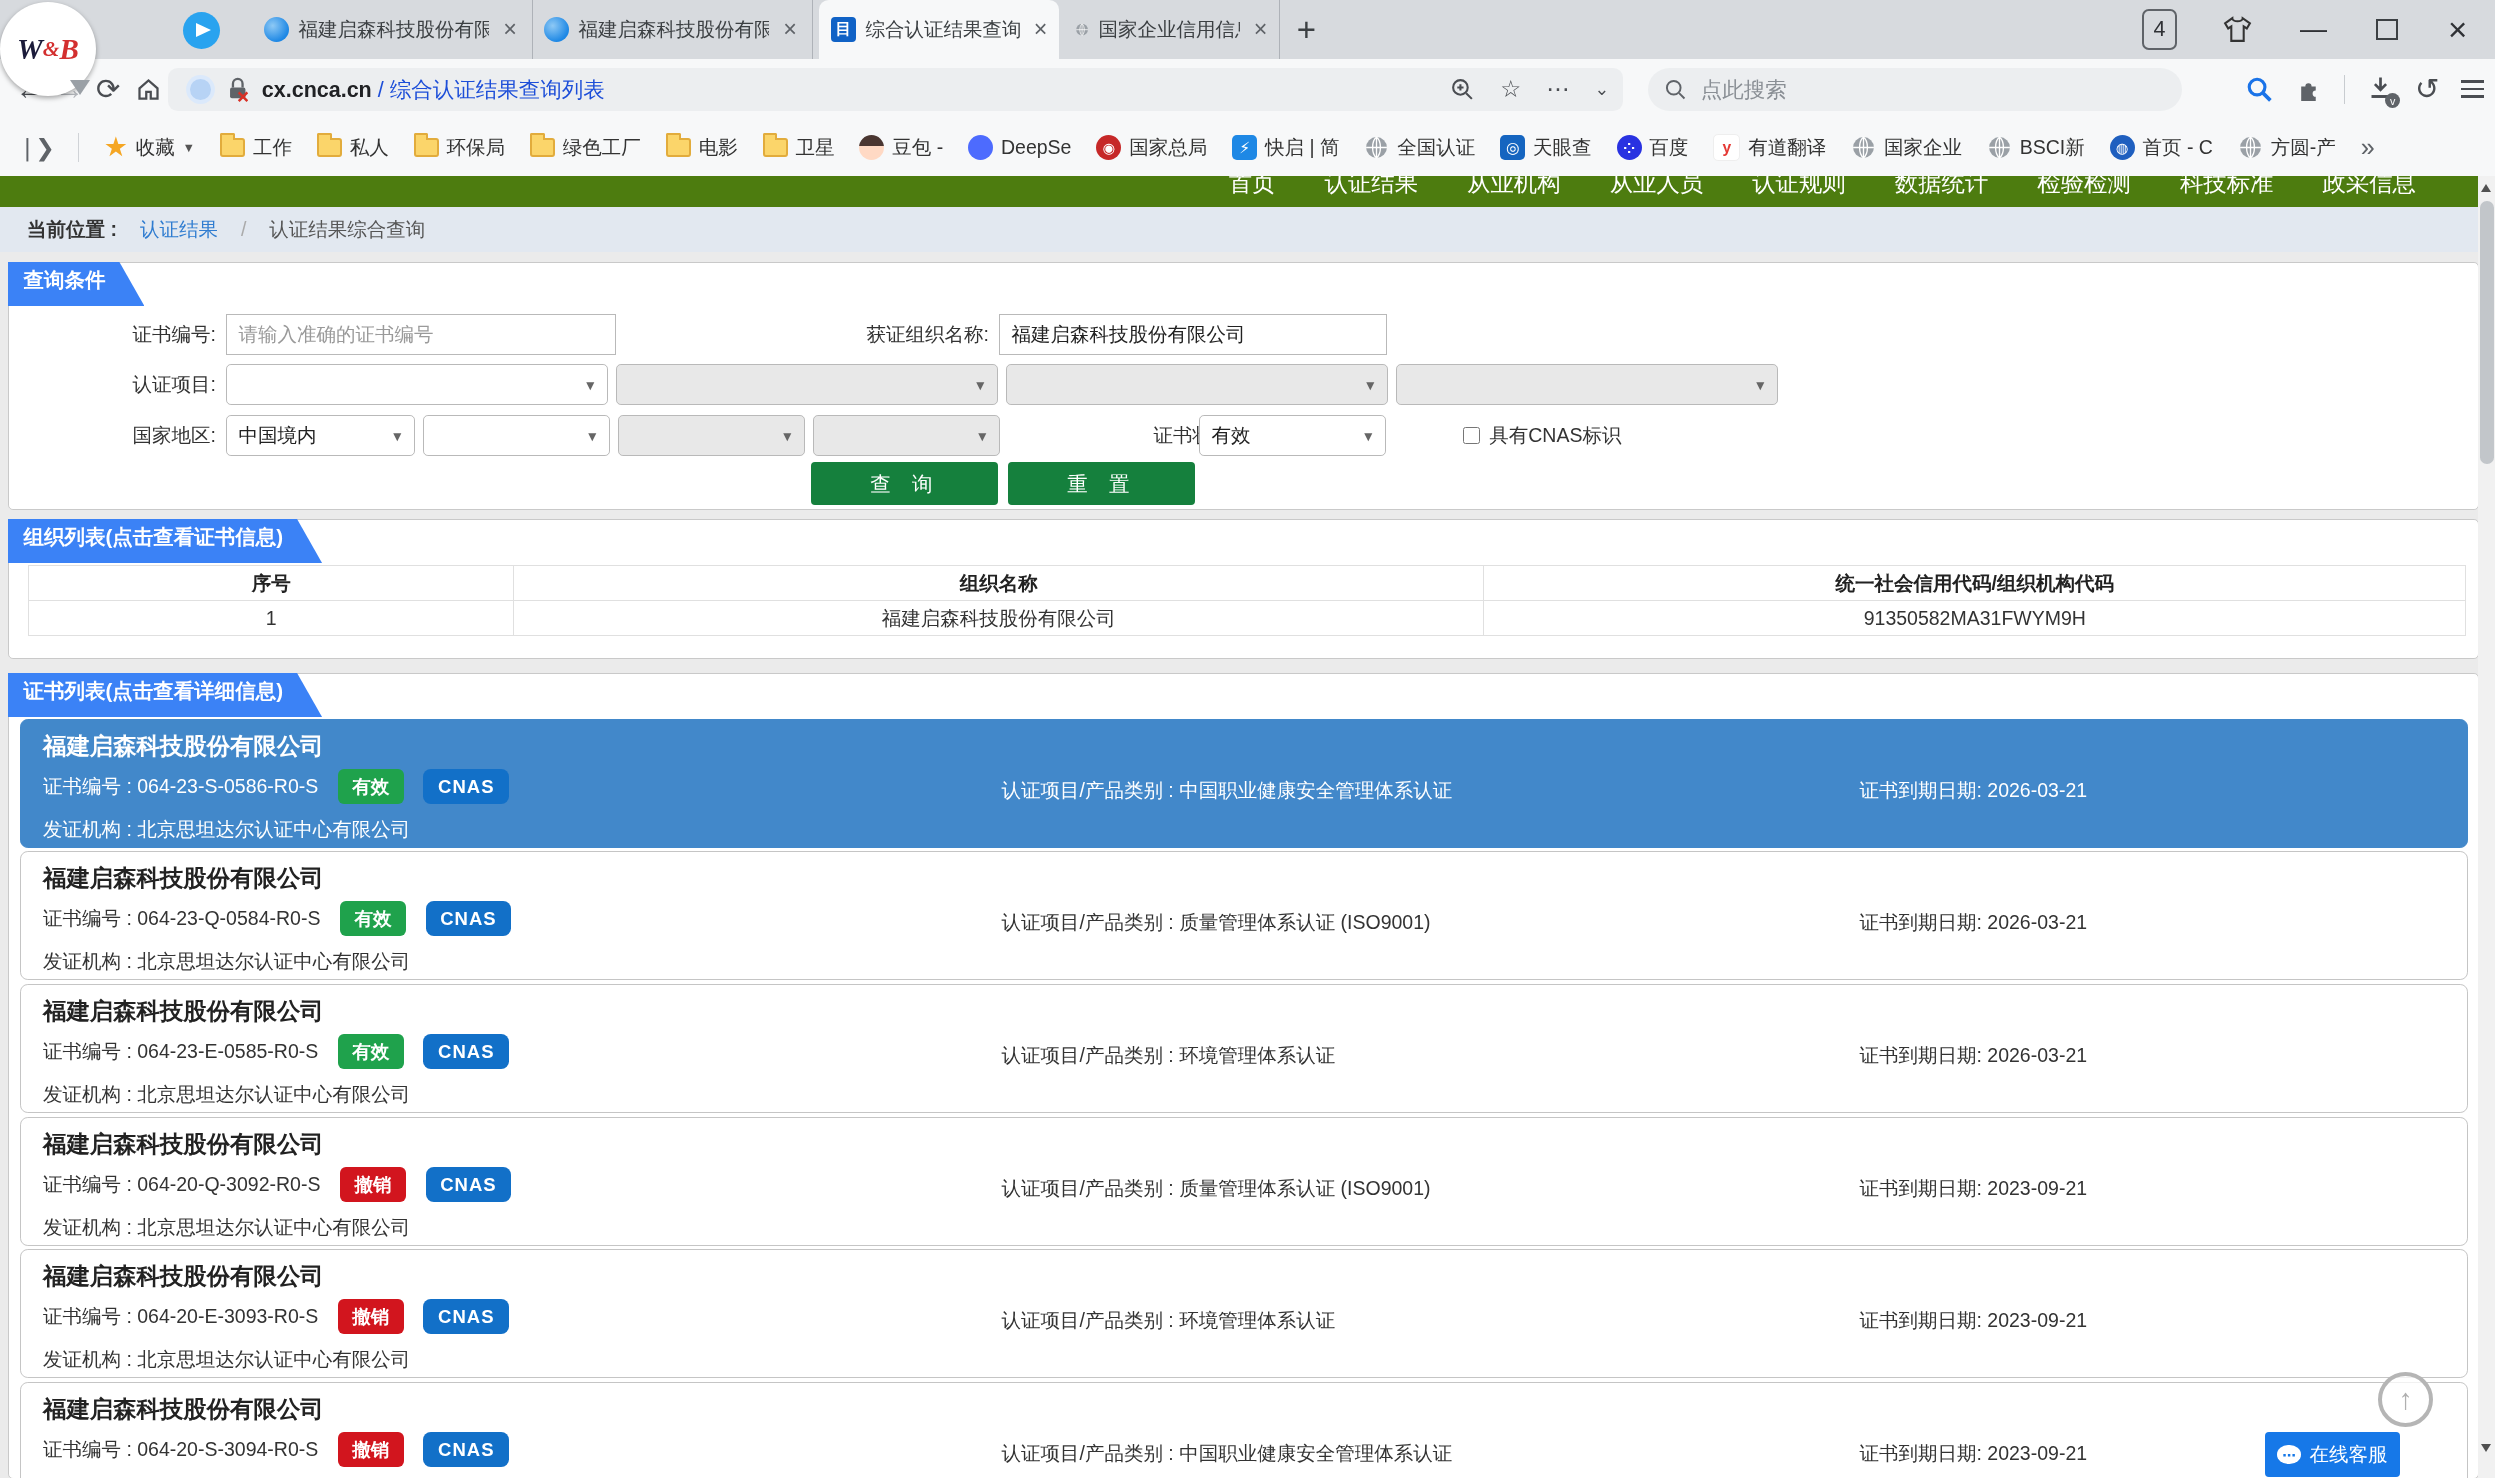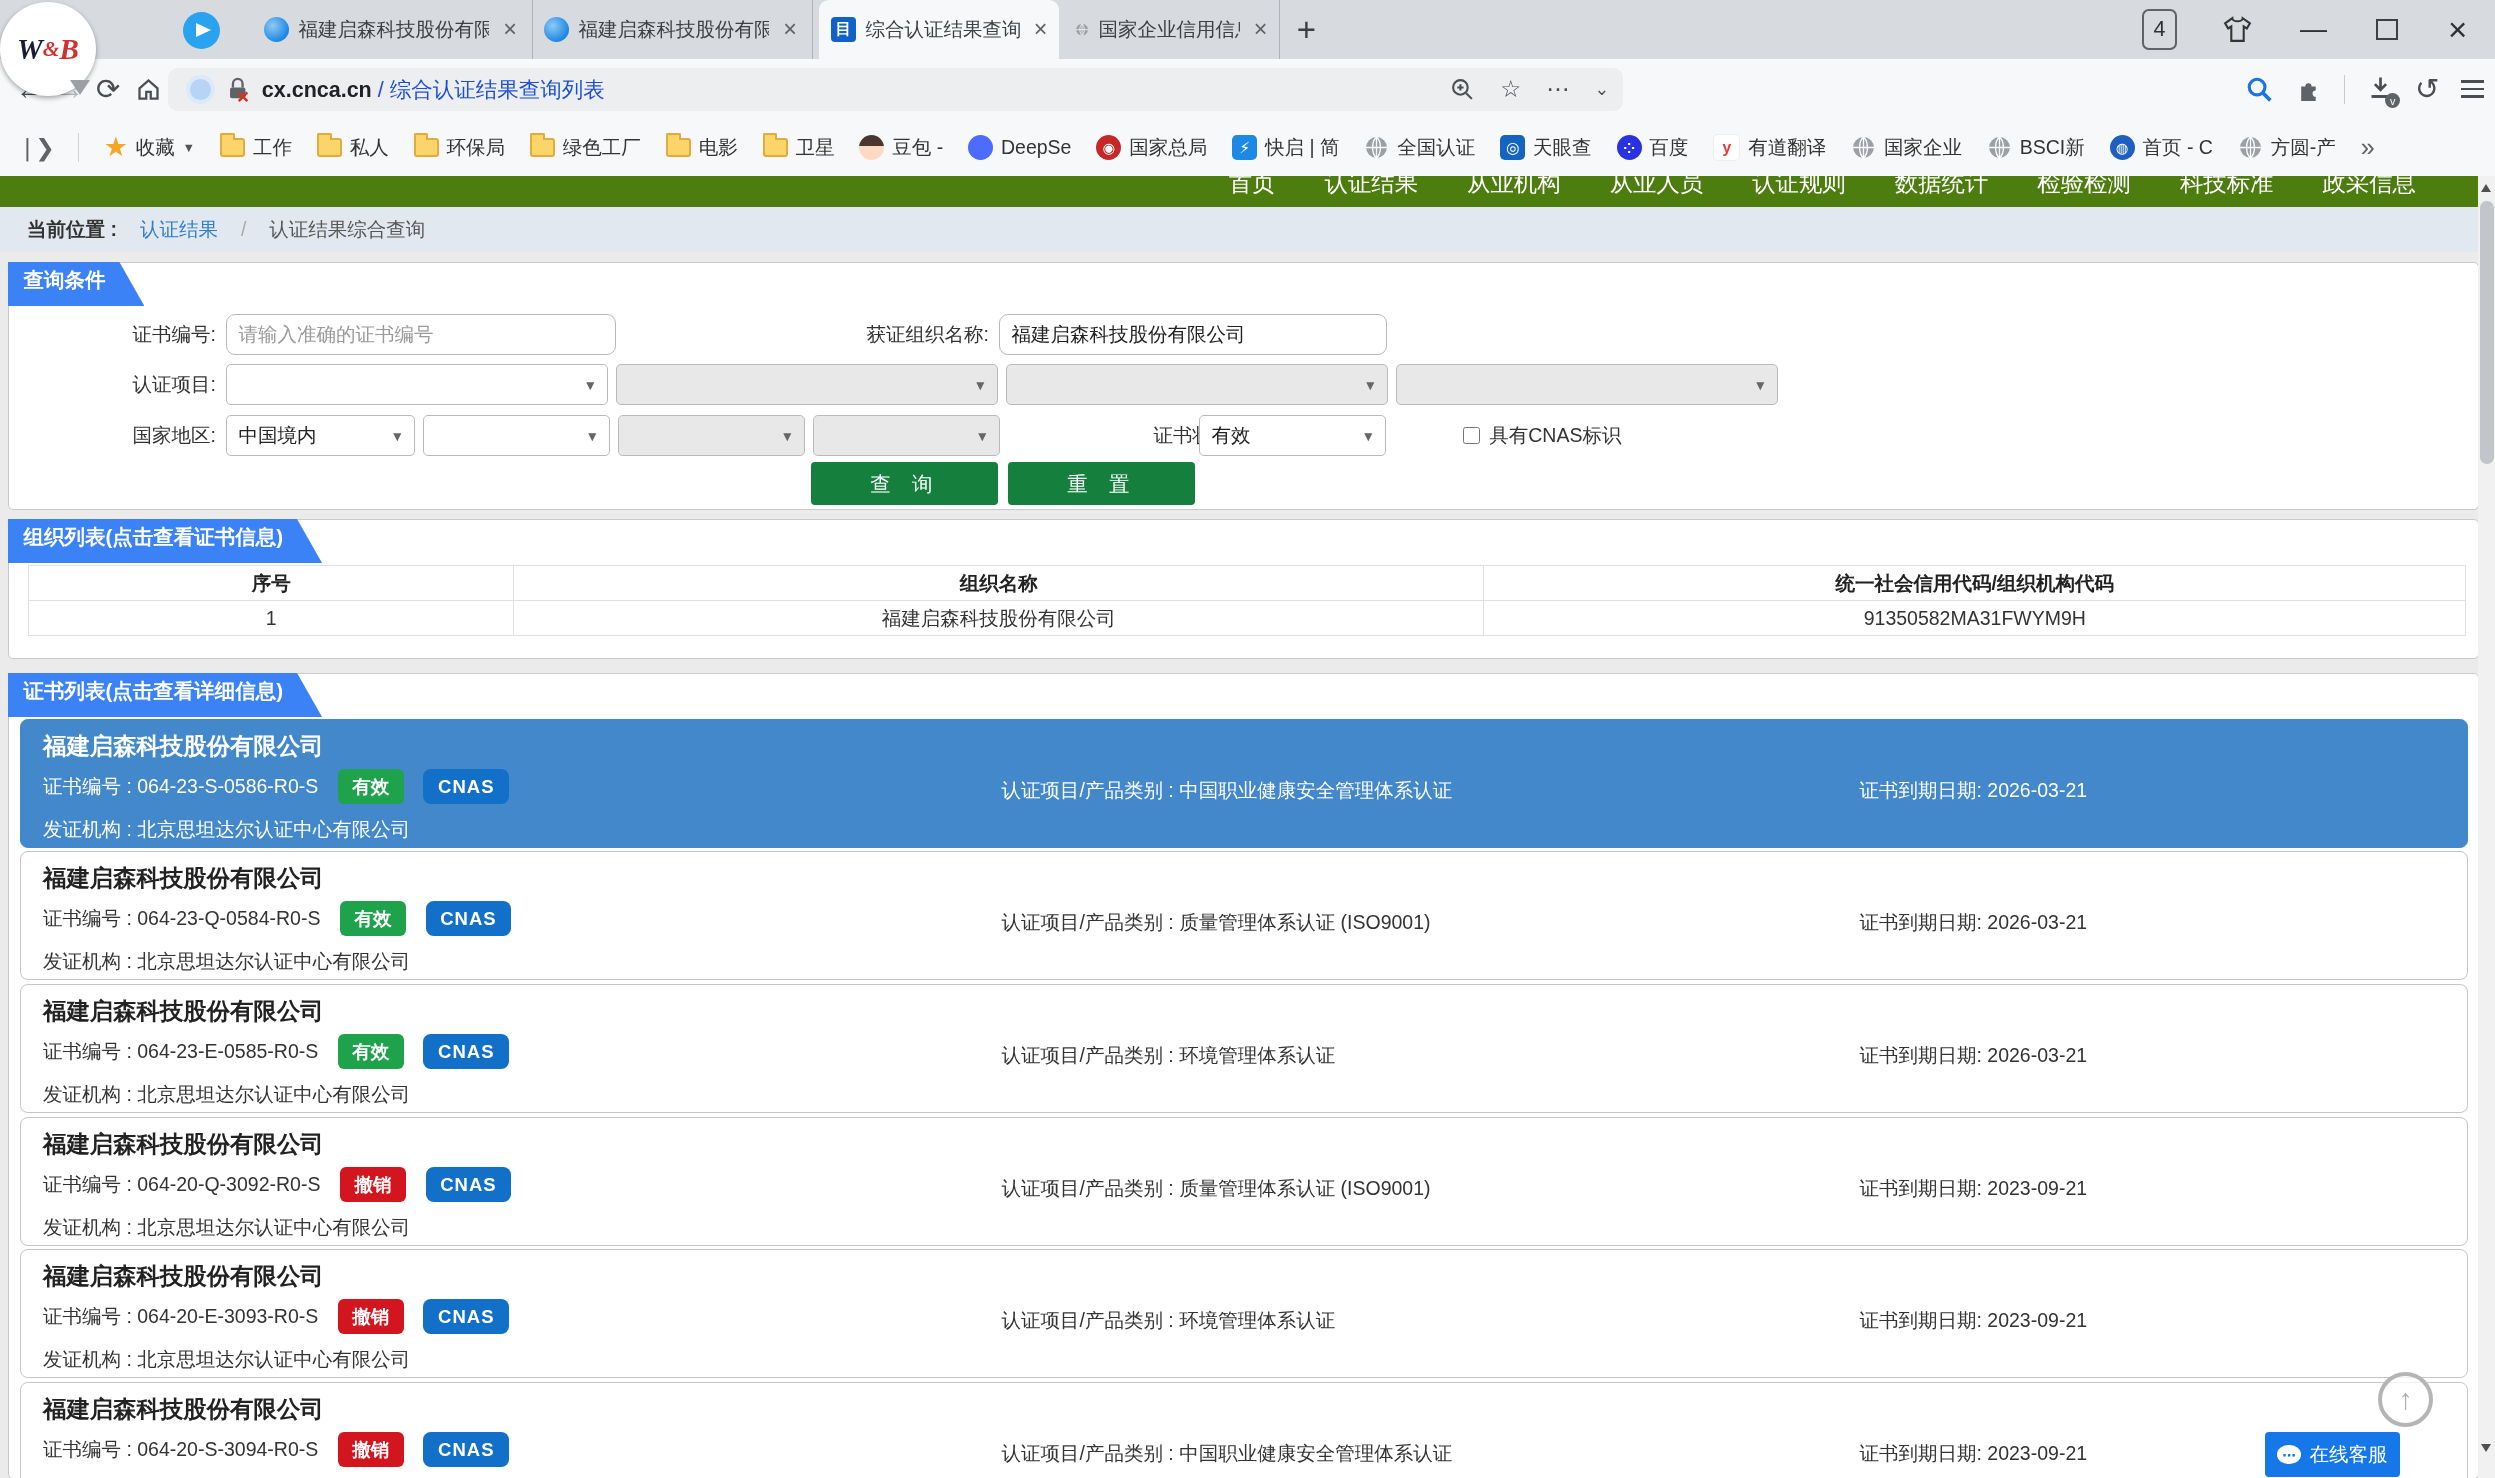--- a/index.html
+++ b/index.html
@@ -71,21 +71,21 @@
   #breadcrumb .bold{font-weight:bold;color:#333;}
   #breadcrumb .link{color:#2f7cd0;}
   #breadcrumb .sep{color:#aaa;}
   #breadcrumb .cur{color:#555;}
 
   .panel{position:absolute;background:#fff;border:1px solid #c9c9c9;border-radius:4.9px;box-sizing:border-box;}
   .sec-tab{position:absolute;height:44px;background:#3b82f6;color:#fff;font-size:20.5px;font-weight:bold;
     line-height:36px;padding:0 39px 0 15.6px;clip-path:polygon(0 0,calc(100% - 25px) 0,100% 100%,0 100%);z-index:3;white-space:nowrap;}
 
   .f-label{position:absolute;height:41px;line-height:41px;text-align:right;font-size:19.5px;color:#333;}
-  .f-input{position:absolute;height:41px;border:1px solid #b9b9b9;border-radius:9px;background:#fff;
+  .f-input{position:absolute;height:41px;border:1px solid #b9b9b9;border-radius:0;background:#fff;
     font-size:19.5px;color:#222;padding:0 11.7px;box-sizing:border-box;font-family:inherit;}
   .f-input::placeholder{color:#9a9a9a;}
   .f-select{position:absolute;height:41px;border:1px solid #b9b9b9;border-radius:4.9px;background:#fff;
     font-size:19.5px;color:#222;line-height:39px;padding:0 33px 0 11.7px;box-sizing:border-box;}
   .f-select .arr{position:absolute;right:9.8px;top:0;line-height:41px;font-size:13.7px;color:#666;}
   .f-select.disabled{background:#e8e8e8;}
   .btn{position:absolute;height:43px;background:#15803d;color:#fff;font-size:20.5px;border:none;border-radius:3.9px;
     display:flex;align-items:center;justify-content:center;letter-spacing:7.8px;padding-left:7.8px;box-sizing:border-box;}
   .cnas-check{position:absolute;display:flex;align-items:center;gap:5.9px;font-size:19.5px;color:#333;height:41px;}
   .cnas-check input{width:17.6px;height:17.6px;}
@@ -199,20 +199,27 @@
       <span id="url-text"><b>cx.cnca.cn</b> <span class="path">/ 综合认证结果查询列表</span></span>
       <span class="urlbar-icons">
         <svg width="25" height="25" viewBox="0 0 24 24">
             <circle cx="10" cy="10" r="7" fill="none" stroke="#4a4d52" stroke-width="2"></circle>
             <path d="M7 10h6M10 7v6M15.5 15.5 21 21" stroke="#4a4d52" stroke-width="2"></path>
           </svg>
         <span>☆</span>
         <span>⋯</span>
         <span style="font-size:17.6px;">⌄</span>
       </span>
+    </div>
+    <div id="searchbox">
+      <svg width="23.4" height="23.4" viewBox="0 0 24 24">
+          <circle cx="10" cy="10" r="7" fill="none" stroke="#5f6368" stroke-width="2"></circle>
+          <path d="M15.5 15.5 21 21" stroke="#5f6368" stroke-width="2"></path>
+        </svg>
+      <span>点此搜索</span>
     </div>
     <div class="tb-right">
       <svg width="29" height="29" viewBox="0 0 24 24">
           <circle cx="10" cy="10" r="6.5" fill="none" stroke="#1a73e8" stroke-width="2.6"></circle>
           <path d="M15 15 21 21" stroke="#1a73e8" stroke-width="3"></path>
         </svg>
       <svg width="27" height="27" viewBox="0 0 26 26">
           <path fill="#5f6368" d="M5 10h4a3 3 0 1 1 6 0h4v4a3 3 0 1 0 0 6v4H5z"></path>
         </svg>
       <span class="vdiv"></span>

